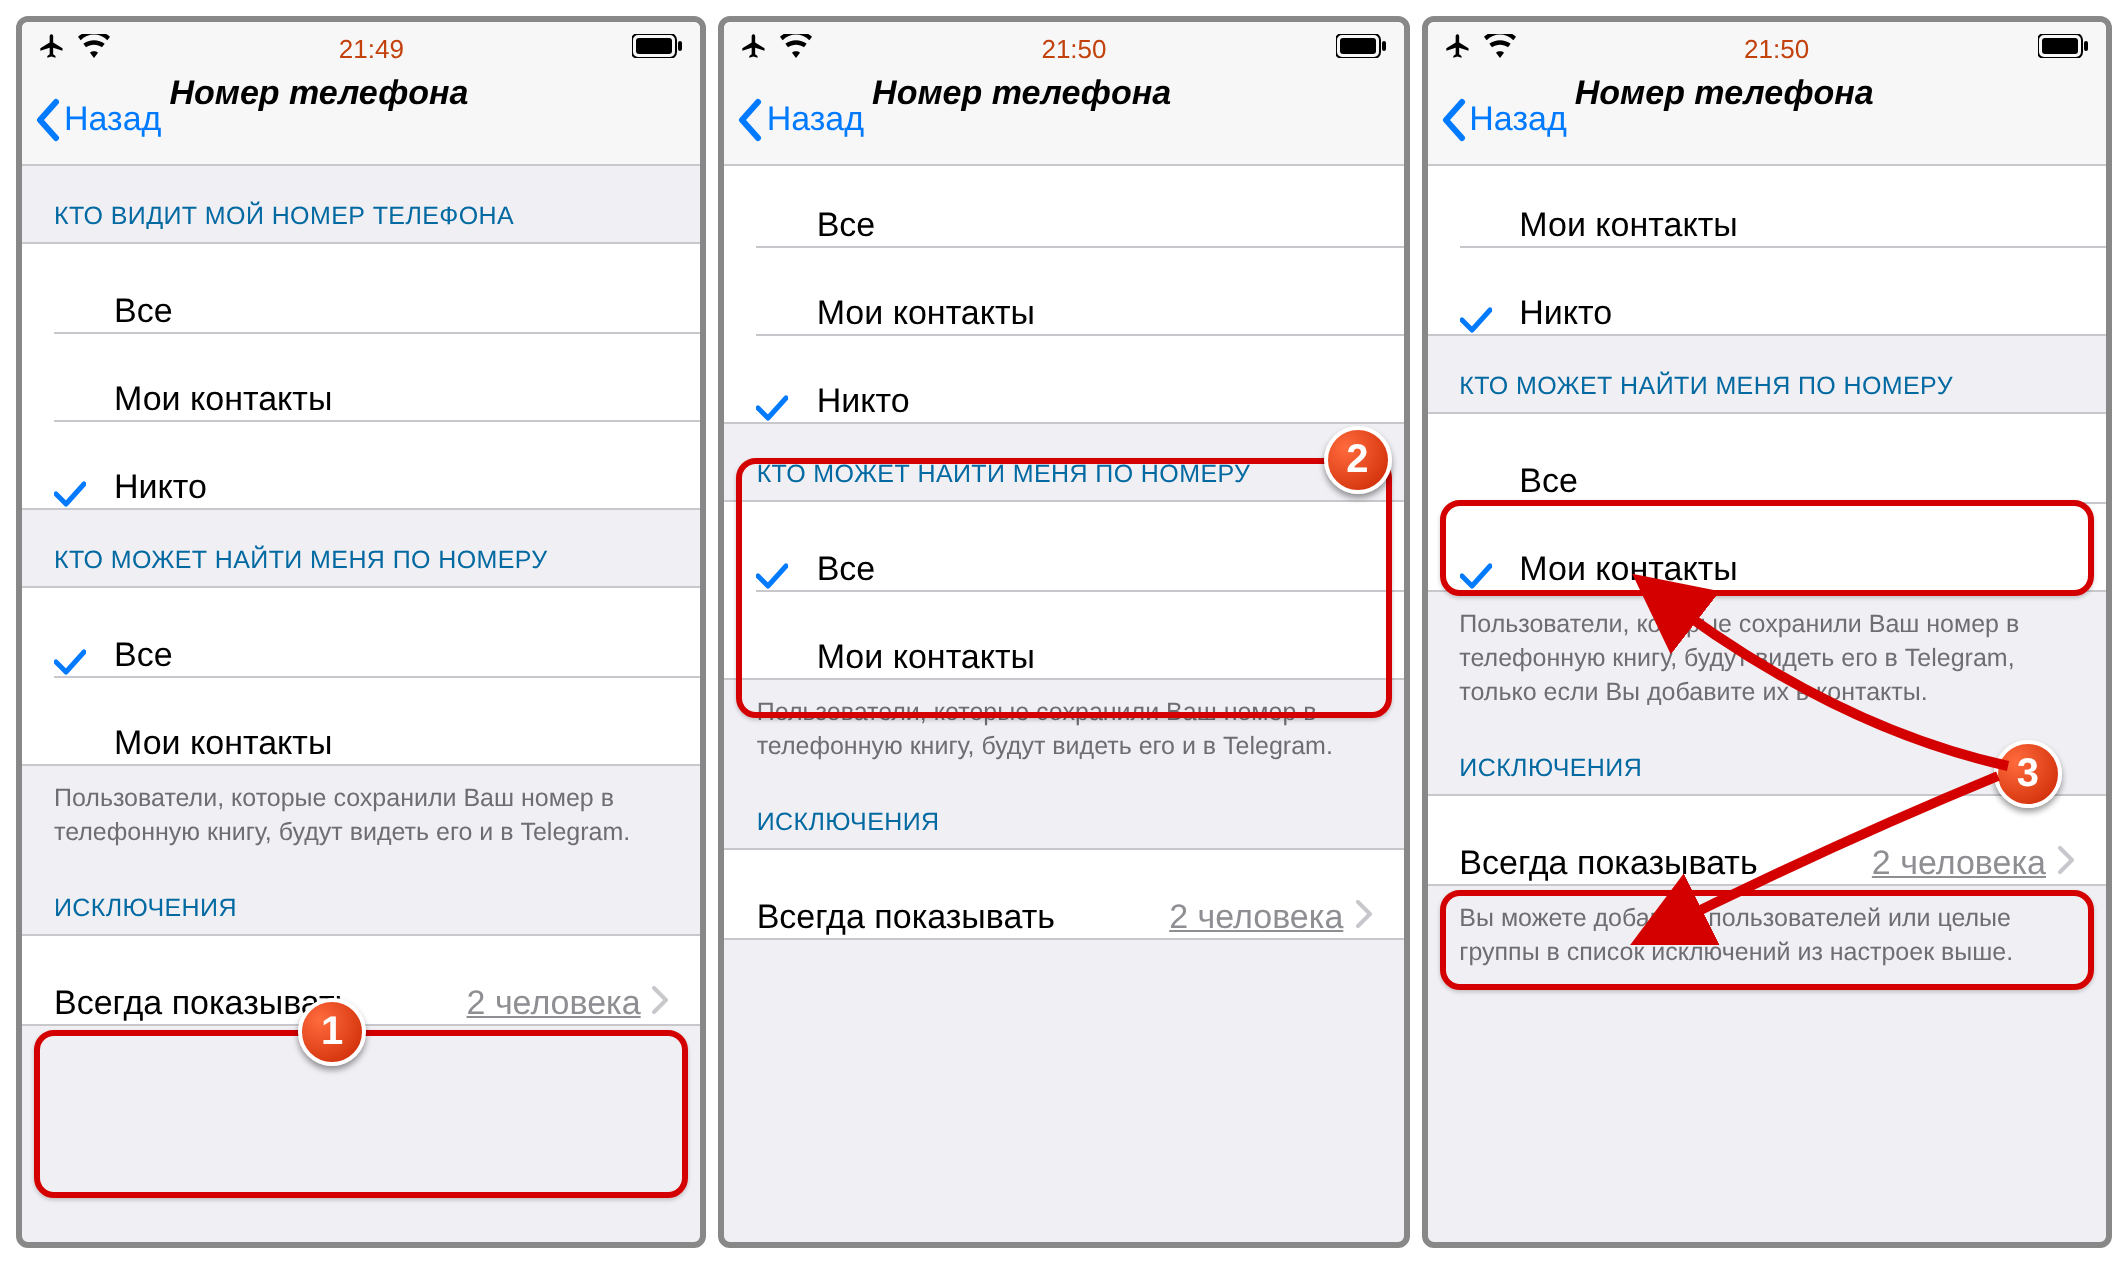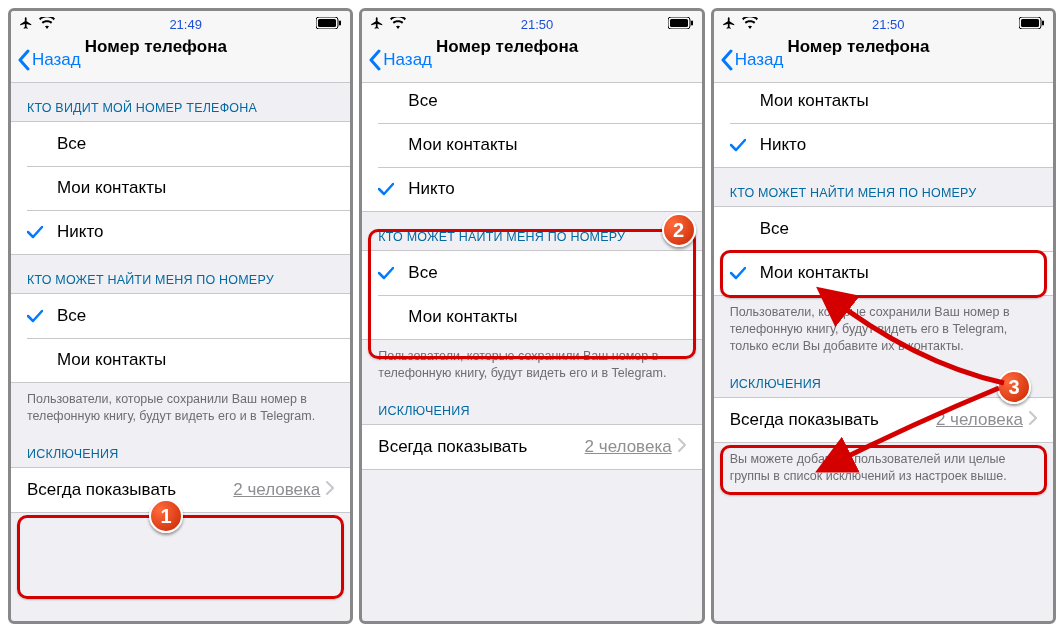--- a/index.html
+++ b/index.html
@@ -24,21 +24,21 @@
   }
   .status-bar {
     height: 26px;
     background: #f7f7f7;
     display: flex;
     align-items: center;
     justify-content: space-between;
     padding: 0 8px;
     font-size: 13px;
     font-weight: 500;
-    color: #1d4ed8;
+    color: #c2410c;
   }
   .status-left, .status-right { display: flex; align-items: center; gap: 6px; }
   .nav-bar {
     height: 46px;
     background: #f7f7f7;
     border-bottom: 1px solid #c8c7cc;
     display: flex;
     padding: 0 6px;
     position: relative;
   }
@@ -47,20 +47,21 @@
     align-items: center;
     color: #007aff;
     font-size: 17px;
     gap: 2px;
   }
   .nav-title {
     font-size: 17px;
     font-weight: 600;
     color: #000;
     margin-left: 4px;
+    font-style: italic;
   }
   .content {
     flex: 1;
     overflow: hidden;
     position: relative;
   }
   .section-header {
     font-size: 12.5px;
     color: #0369a1;
     padding: 18px 16px 6px 16px;
@@ -73,21 +74,21 @@
     padding: 8px 16px 4px 16px;
     line-height: 1.35;
   }
   .list {
     background: #fff;
     border-top: 1px solid #c8c7cc;
     border-bottom: 1px solid #c8c7cc;
   }
   .row {
     display: flex;
-    align-items: center;
+    align-items: flex-end;
     min-height: 44px;
     padding: 0 16px 0 16px;
     position: relative;
     font-size: 17px;
     color: #000;
   }
   .row + .row::before {
     content: "";
     position: absolute;
     left: 16px; right: 0; top: 0;

